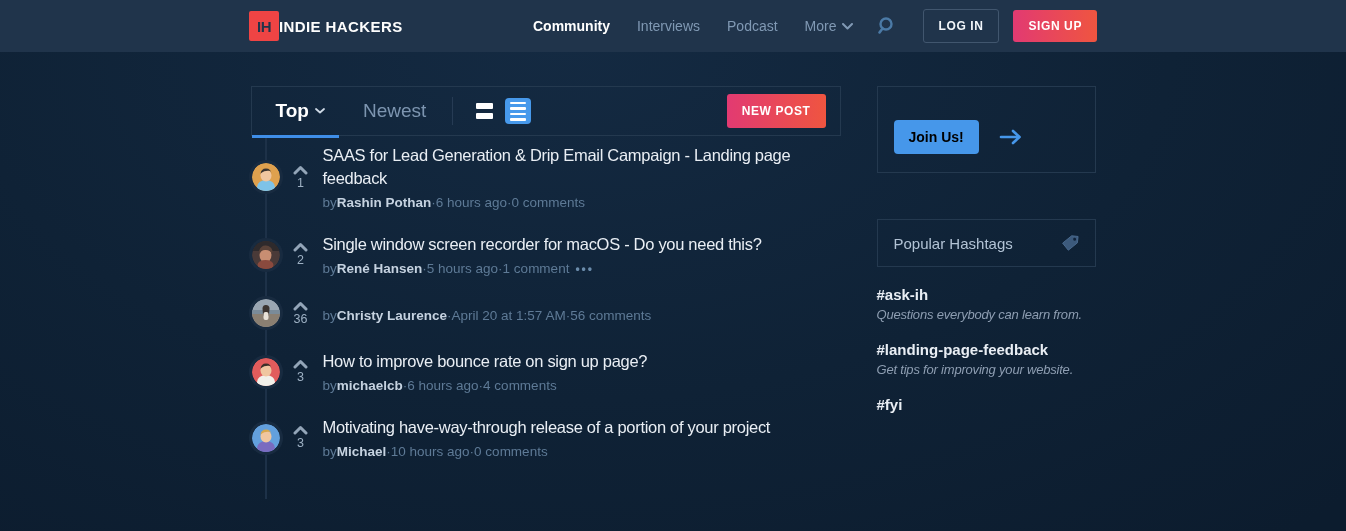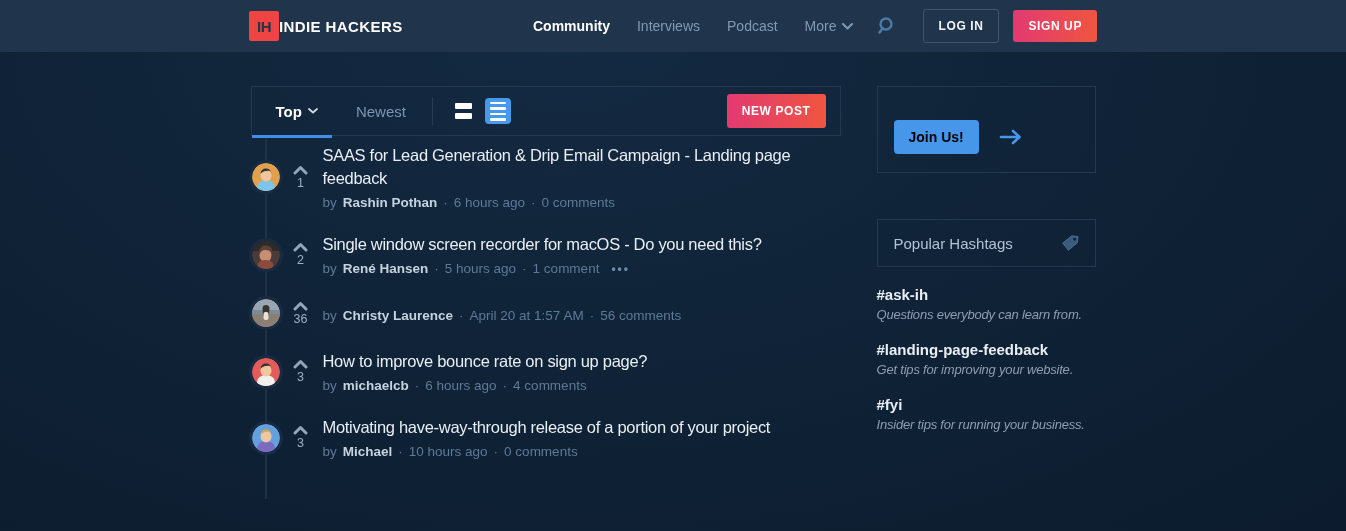--- a/index.html
+++ b/index.html
@@ -24,21 +24,21 @@
   .btn-signup { margin-left:14px; border:none; color:#fff; background:linear-gradient(90deg,#e23a72,#ef5540); }
   
   .main { width:845px; margin:0 auto; padding-top:34px; display:flex; gap:36px; }
   .feed-col { width:590px; }
   .side-col { width:219px; }
   .panel-border { border:1px solid #24394f; }
   
   .feed-header { height:50px; display:flex; align-items:center; padding:0 14px 0 0; position:relative; }
   .tab { position:relative; height:50px; display:flex; align-items:center; padding:0 14px 0 24px; cursor:pointer; }
   .tab.first { padding-left:24px; }
-  .tab-label { font-size:15px; color:#7d95b0; }
+  .tab-label { font-size:19px; color:#7d95b0; }
   .tab.active .tab-label { color:#ffffff; font-weight:bold; }
   .tab .chev { margin-left:6px; }
   .tab.active::after { content:""; position:absolute; left:0; right:0; bottom:-2px; height:3px; background:#3f8ee8; }
   .vdivider { width:1px; height:28px; background:#263b54; margin:0 18px 0 12px; }
   .view-toggles { display:flex; align-items:center; gap:8px; }
   .vt { width:26px; height:26px; border-radius:4px; display:flex; flex-direction:column; justify-content:center; align-items:center; gap:4px; cursor:pointer; }
   .vt-compact span { display:block; width:17px; height:6px; background:#ffffff; border-radius:1px; }
   .vt-detail { background:#4799eb; gap:3px; }
   .vt-detail span { display:block; width:16px; height:2.5px; background:#fff; border-radius:1px; }
   .btn-newpost { margin-left:auto; padding:10px 15px; }
@@ -47,21 +47,21 @@
   .posts { margin-top:8px; position:relative; }
   .posts::before { content:""; position:absolute; left:14px; top:-6px; bottom:-40px; width:2px; background:#1d3148; }
   .post { display:flex; align-items:center; margin-bottom:23px; position:relative; }
   .avatar-col { width:30px; display:flex; justify-content:center; z-index:2; }
   .avatar { width:28px; height:28px; border-radius:50%; overflow:hidden; box-shadow:0 0 0 3px #182b40; cursor:pointer; }
   .vote-col { width:40px; display:flex; flex-direction:column; align-items:center; gap:1px; }
   .vote-arrow { cursor:pointer; line-height:0; }
   .vote-count { font-size:12.5px; color:#9db0c3; }
   .post-body { flex:1; padding-left:2px; }
   .post-title { font-size:16.5px; letter-spacing:-0.3px; line-height:23px; max-width:505px; color:#e9eef4; font-weight:500; cursor:pointer; }
-  .post-meta { margin-top:5px; font-size:13.5px; color:#5e7a96; display:flex; align-items:center; gap:6px; }
+  .post-meta { margin-top:5px; font-size:13.5px; color:#5e7a96; display:flex; align-items:center; }
   .post-meta .author { color:#c5d2e0; font-weight:bold; cursor:pointer; }
   .post-meta .comments { cursor:pointer; }
   .more-dots { color:#6b8cab; font-weight:bold; letter-spacing:2px; font-size:12px; margin-left:6px; cursor:pointer; }
   
   .welcome-box { padding:18px 16px; }
   .welcome-text { font-size:14.5px; line-height:23px; color:#c0cdd9; }
   .join-row { margin-top:15px; display:flex; align-items:center; gap:20px; }
   .btn-join { background:#4697ea; color:#000000; border:none; border-radius:4px; font-size:14px; font-weight:bold; padding:9px 15px; cursor:pointer; }
   .join-arrow { cursor:pointer; line-height:0; }
   .hashtags-header { margin-top:46px; height:48px; display:flex; align-items:center; padding:0 14px 0 16px; }
@@ -337,17 +337,16 @@
     <div class="hashtag-entry">
       <div class="hashtag-name">#ask-ih</div>
       <div class="hashtag-desc">Questions everybody can learn from.</div>
     </div>
     <div class="hashtag-entry">
       <div class="hashtag-name">#landing-page-feedback</div>
       <div class="hashtag-desc">Get tips for improving your website.</div>
     </div>
     <div class="hashtag-entry">
       <div class="hashtag-name">#fyi</div>
-      <div class="hashtag-desc">Insider tips for running your business.</div>
     </div>
   </div>
 
 </div>
 
 </body></html>

